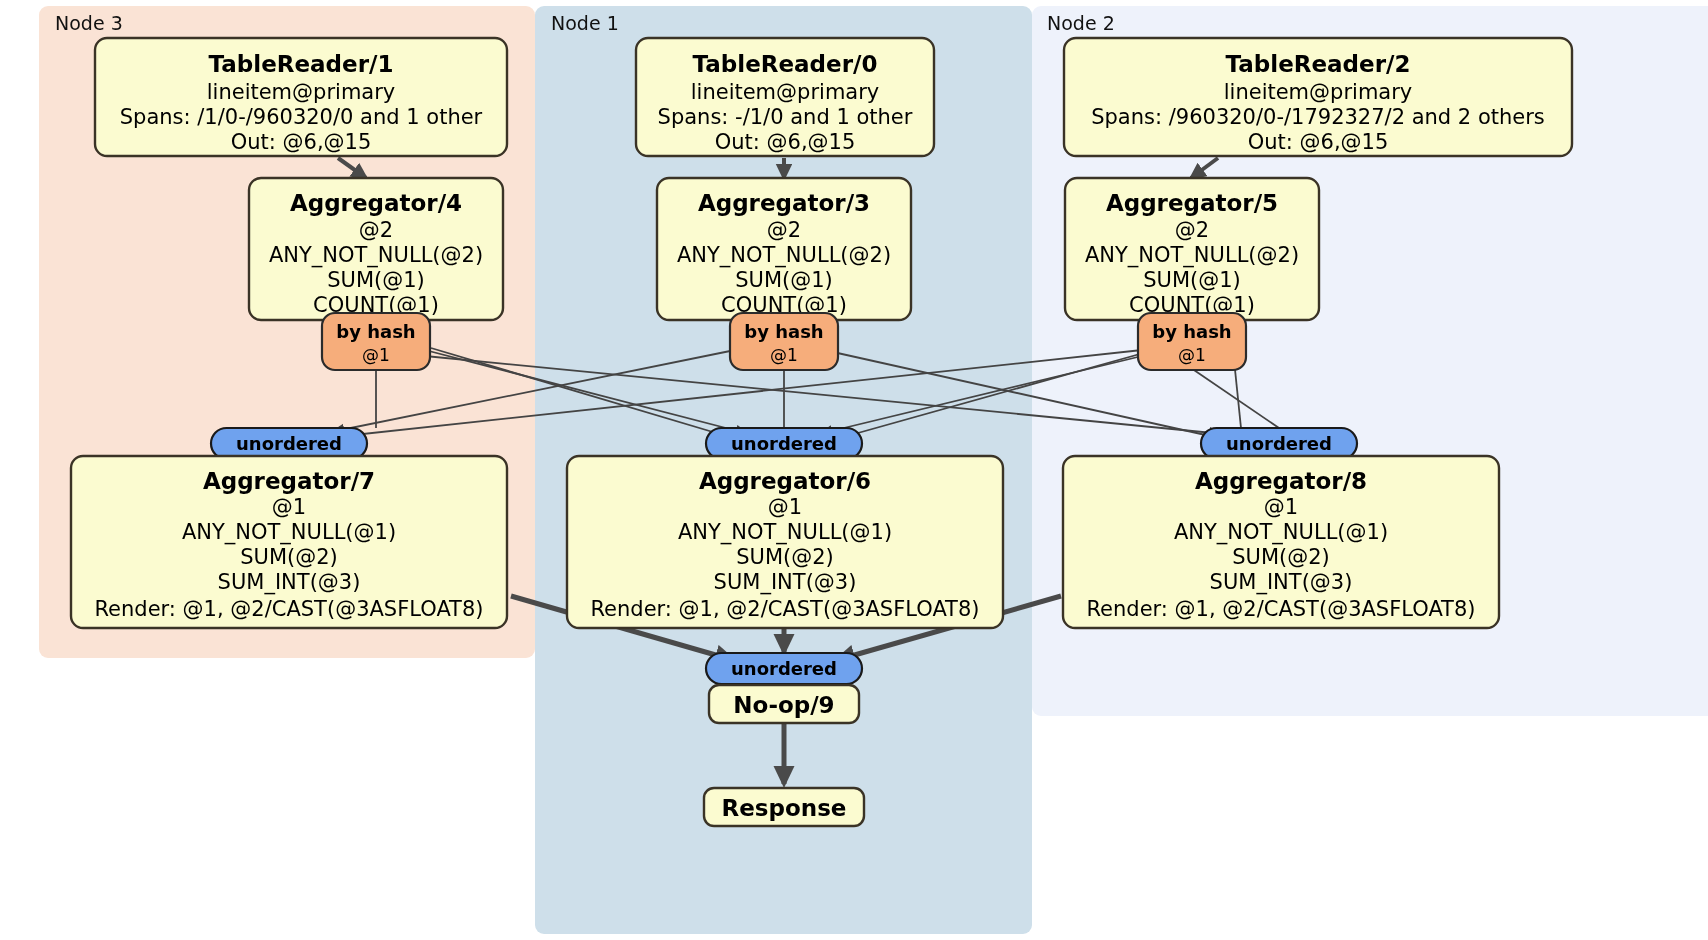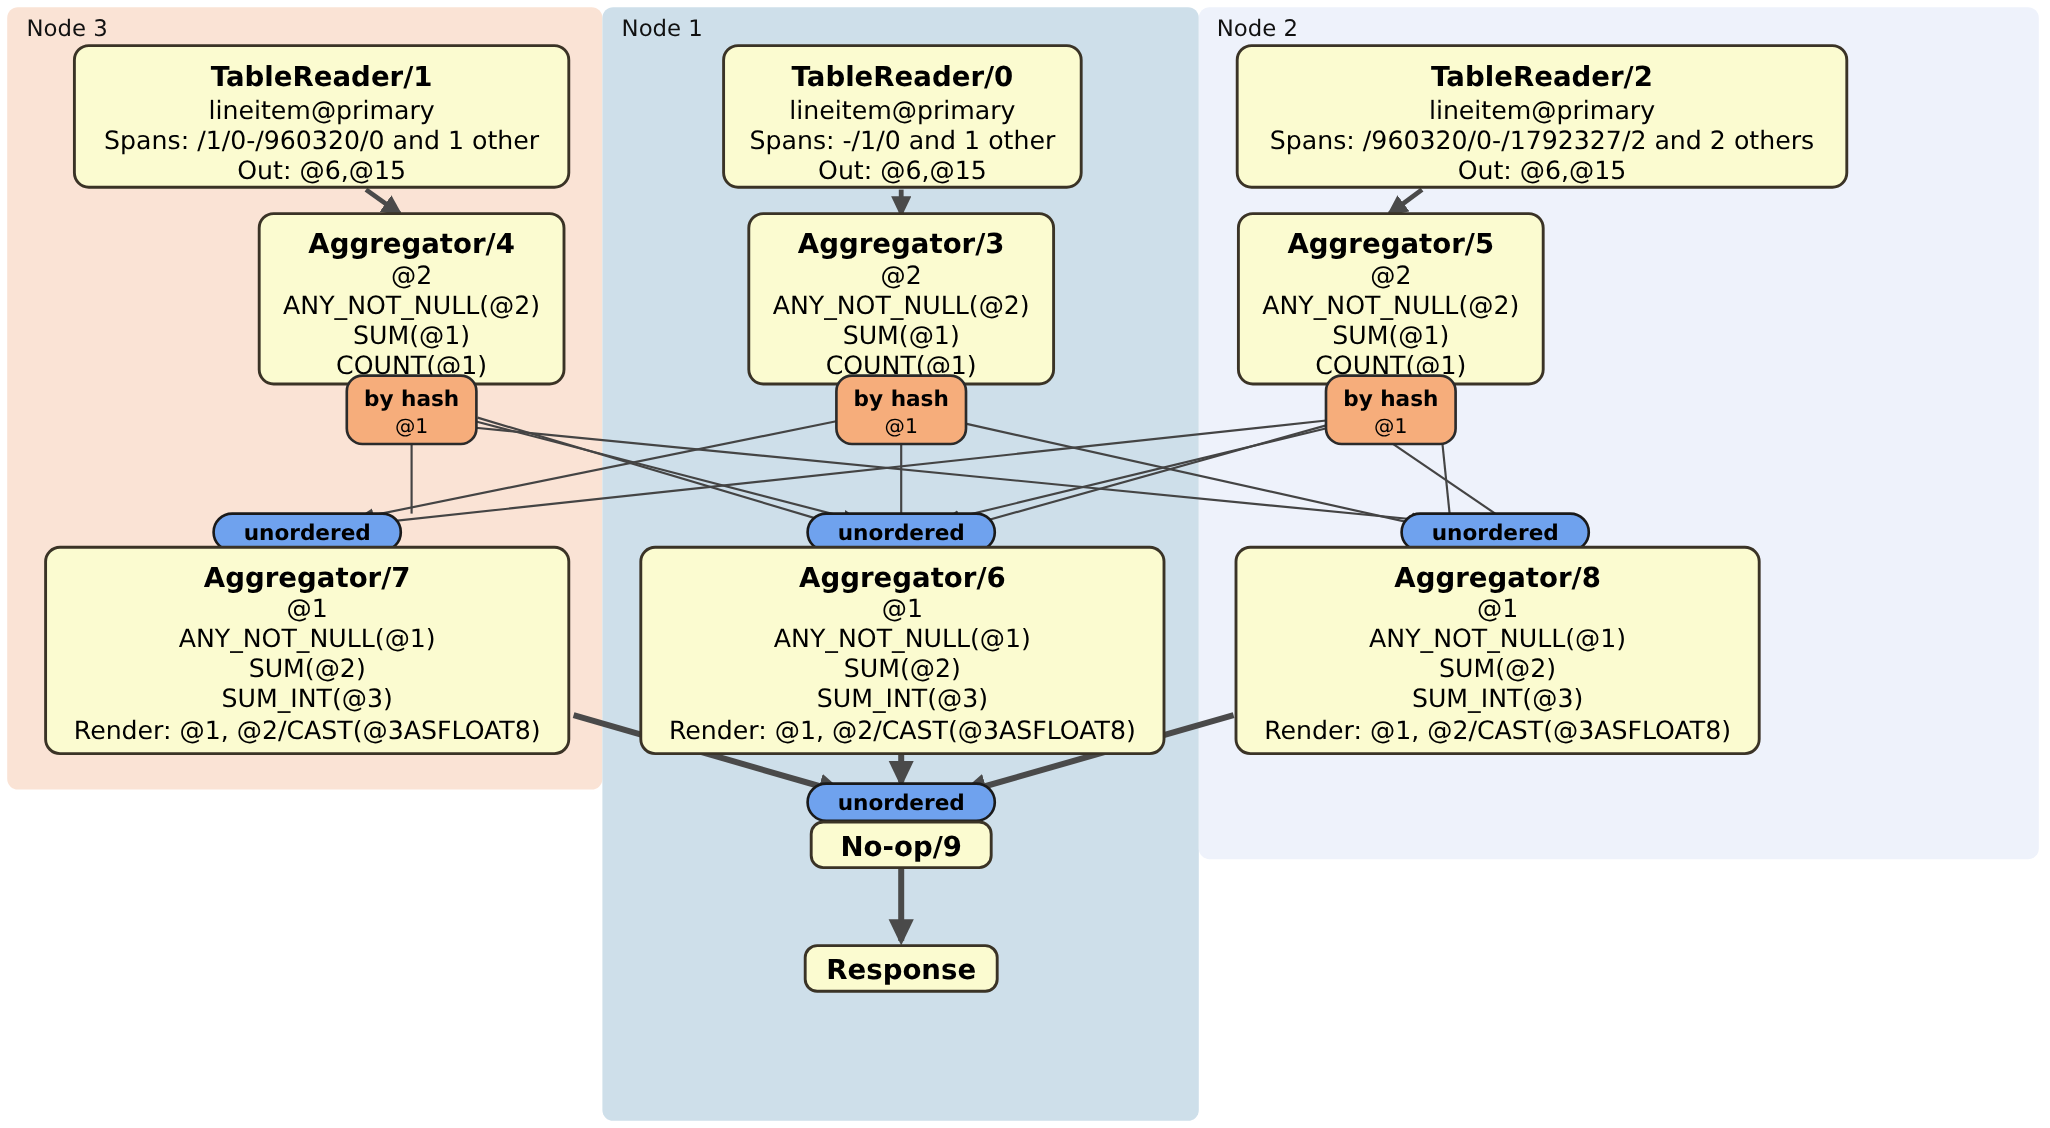--- a/index.html
+++ b/index.html
@@ -1,20 +1,20 @@
 <!DOCTYPE html>
 <html><head>
 <meta charset="utf-8">
 <style>
   html,body{margin:0;padding:0;background:#ffffff;}
   body{
     width:1708px;height:940px;overflow:hidden;
     font-family:"DejaVu Sans","Liberation Sans",sans-serif;
   }
-  #stage{position:relative;width:1401px;height:940px;}
+  #stage{position:relative;width:1401px;height:940px;margin-left:33px;}
   svg{position:absolute;top:0;left:0;}
 
   
   .panel-label{
     font-size:19px;fill:#111;font-family:"DejaVu Sans","Liberation Sans",sans-serif;
   }
 
   
   .box-rect{fill:#fbfbd0;stroke:#3a3326;stroke-width:2.4;}
   .pill-hash{fill:#f6ad7b;stroke:#2b2b2b;stroke-width:2.2;}

